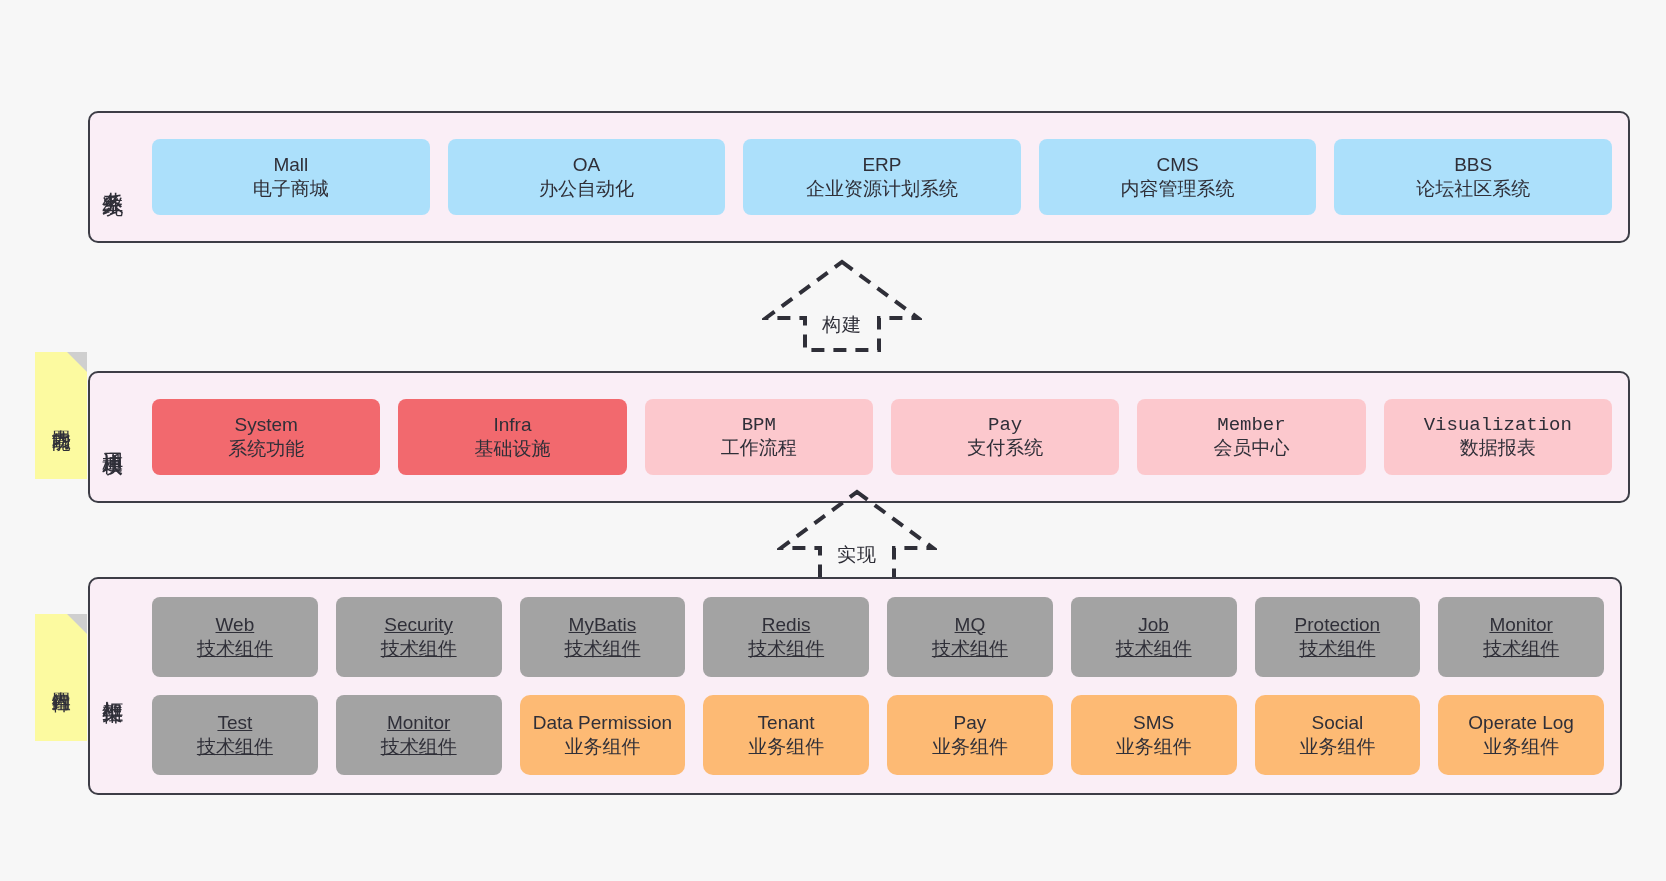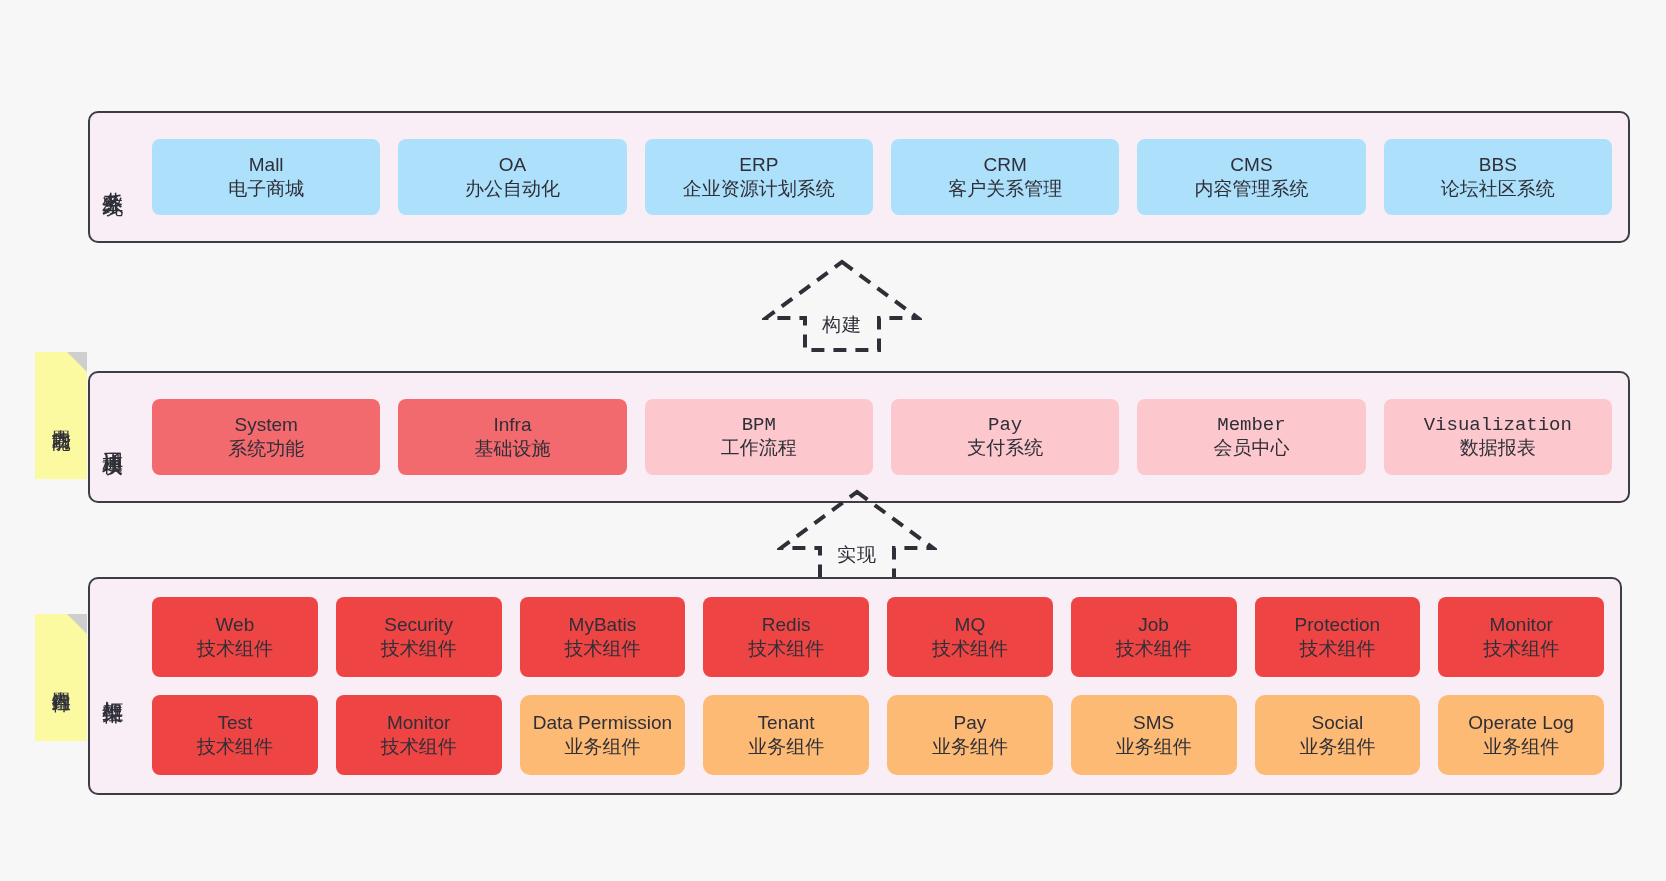--- a/index.html
+++ b/index.html
@@ -73,21 +73,21 @@
     box-sizing: border-box;
     user-select: none;
   }
   .cell .t-en { display: block; }
   .cell .t-cn { display: block; }
 
   
   .c-blue       { background: #ace0fb; }
   .c-red        { background: #f2696e; }
   .c-pink       { background: #fcc8cd; font-family: Liberation Mono, monospace; }
-  .c-green      { background: #ef4444; }
+  .c-green      { background: #a3a3a3; text-decoration: underline; }
   .c-lightgreen { background: #fdba74; border-radius: 10px; }
 
   
   #layer-business  { left: 88px;  top: 111px; width: 1542px; height: 132px; }
   #layer-business .cell { height: 76px; }
 
   #layer-common    { left: 88px;  top: 347px; width: 1542px; height: 132px; margin-top: 24px; }
   #layer-common .cell { height: 76px; }
 
   #layer-framework { left: 88px;  top: 577px; width: 1534px; height: 218px; }
@@ -159,24 +159,20 @@
         </div>
         <div class="cell c-blue">
           <span class="t-en">OA</span>
           <span class="t-cn">办公自动化</span>
         </div>
         <div class="cell c-blue">
           <span class="t-en">ERP</span>
           <span class="t-cn">企业资源计划系统</span>
         </div>
         <div class="cell c-blue">
-          <span class="t-en">CRM</span>
-          <span class="t-cn">客户关系管理</span>
-        </div>
-        <div class="cell c-blue">
           <span class="t-en">CMS</span>
           <span class="t-cn">内容管理系统</span>
         </div>
         <div class="cell c-blue">
           <span class="t-en">BBS</span>
           <span class="t-cn">论坛社区系统</span>
         </div>
       </div>
     </div>
   </div>

